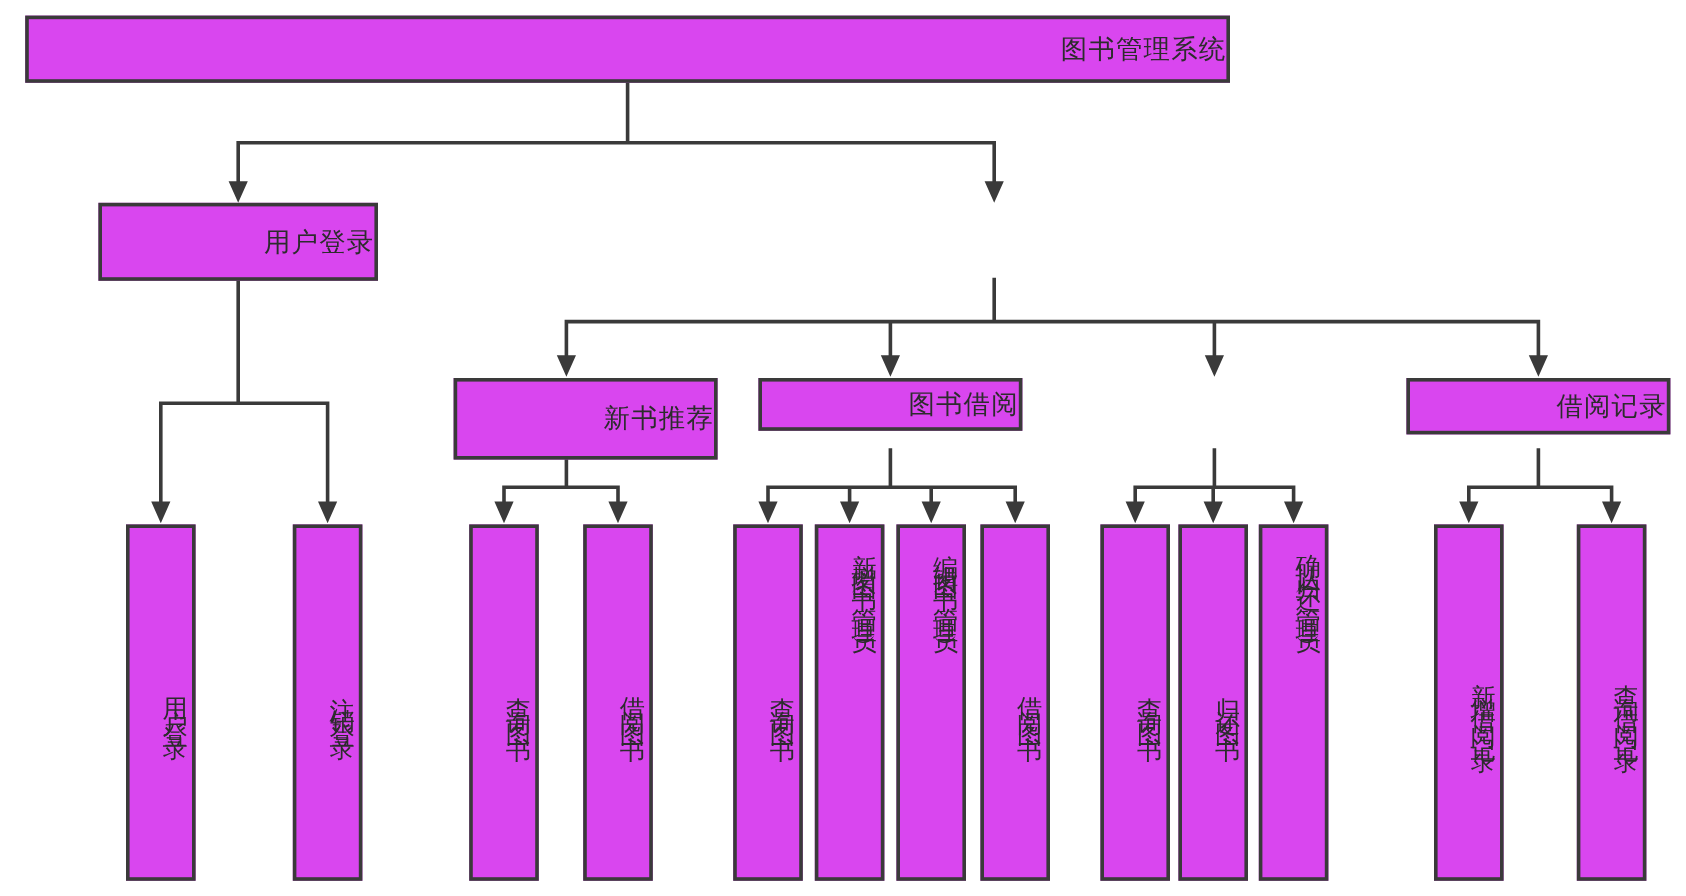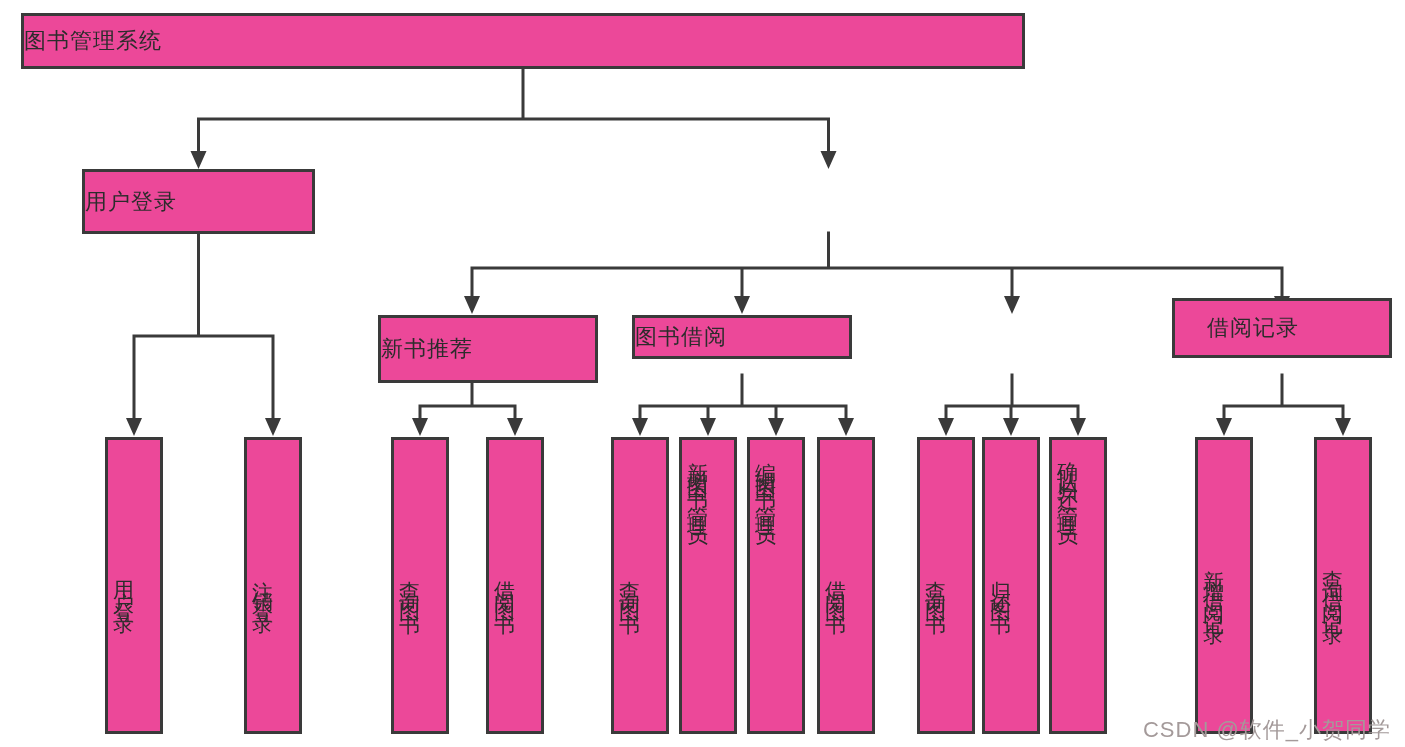--- a/index.html
+++ b/index.html
@@ -15,23 +15,23 @@
     background:var(--bg);
     font-family:"Liberation Sans",sans-serif;
     overflow:hidden;
   }
   .connectors{position:absolute;left:0;top:0;width:1405px;height:747px;}
   .connectors .lines{fill:none;stroke:var(--border);stroke-width:3;stroke-linecap:square;}
   .connectors .heads{fill:var(--border);stroke:none;}
   .node{
     position:absolute;
     box-sizing:border-box;
-    background:#ec4899;
+    background:#d946ef;
     border:3px solid var(--border);
-    display:flex;align-items:center;justify-content:flex-start;
+    display:flex;align-items:center;justify-content:flex-end;
     color:var(--text);
   }
   .node .label{
     font-size:22px;
     letter-spacing:1px;
     white-space:nowrap;
     color:var(--text);
   }
   .leaf .label{
     writing-mode:vertical-rl;
@@ -43,21 +43,21 @@
   }
   .leaf.tall{align-items:flex-start;}
   .leaf.tall .label{padding-top:5px;letter-spacing:9px;}
   
   .n-root        {left:21px;  top:13px;  width:1004px; height:56px;}
   .n-user-login  {left:82px;  top:169px; width:233px;  height:65px;}
   .n-book-mgmt   {left:711px; top:169px; width:234px;  height:65px;}
   .n-new-books   {left:378px; top:315px; width:220px;  height:68px;}
   .n-borrowing   {left:632px; top:315px; width:220px;  height:44px;}
   .n-current     {left:902px; top:315px; width:220px;  height:60px;}
-  .n-records     {left:1172px;top:298px; width:220px;  height:60px;padding-left:32px;}
+  .n-records     {left:1172px;top:315px; width:220px;  height:47px;padding-left:32px;}
   .leaf          {top:437px;  width:58px; height:297px;}
   .n-leaf-login  {left:105px;}
   .n-leaf-logout {left:244px;}
   .n-leaf-nb1    {left:391px;}
   .n-leaf-nb2    {left:486px;}
   .n-leaf-bor1   {left:611px;}
   .n-leaf-bor2   {left:679px;}
   .n-leaf-bor3   {left:747px;}
   .n-leaf-bor4   {left:817px;}
   .n-leaf-cur1   {left:917px;}
@@ -160,14 +160,13 @@
     <span class="label">确认归还（管理员）</span>
   </div>
 
   <div class="node leaf n-leaf-rec1">
     <span class="label">新增借阅记录</span>
   </div>
   <div class="node leaf n-leaf-rec2">
     <span class="label">查询借阅记录</span>
   </div>
 
-  <div class="watermark">CSDN @软件_小贺同学</div>
 </div>
 
 </body></html>

